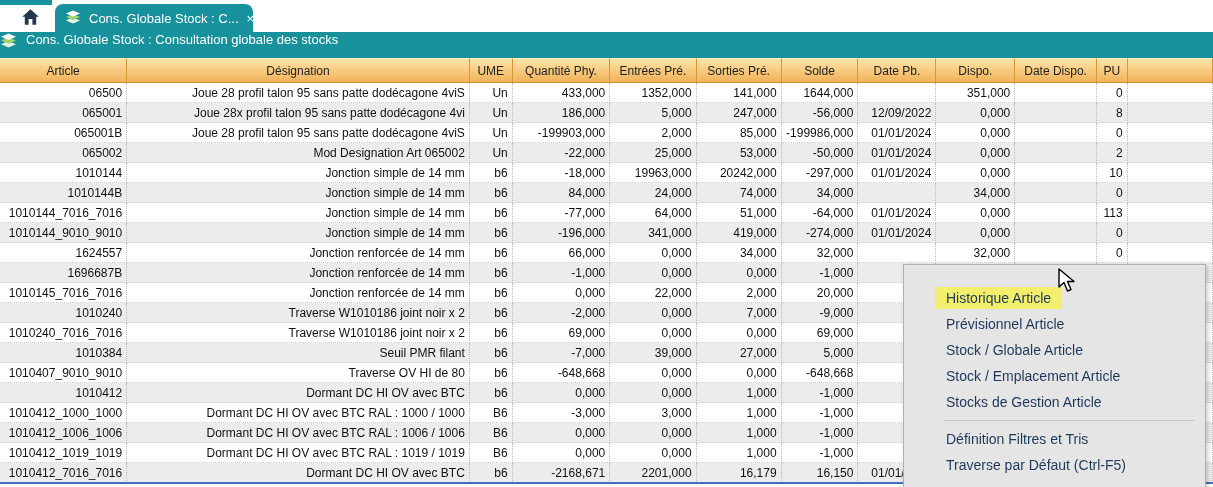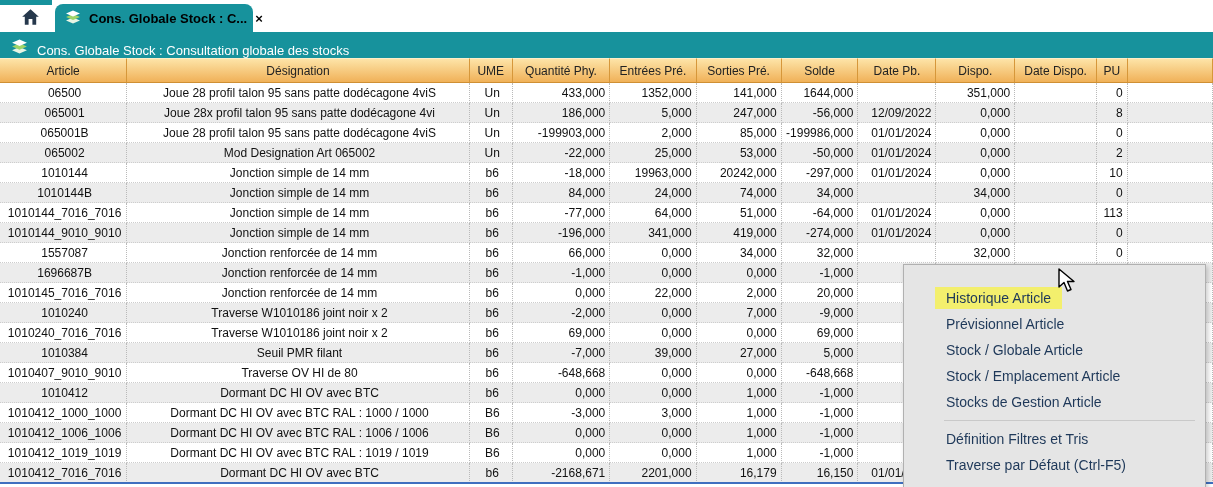--- a/index.html
+++ b/index.html
@@ -6,39 +6,39 @@
   .screen{position:relative;width:1213px;height:487px;overflow:hidden;background:#fff;
           font-family:"Liberation Sans",sans-serif;}
 
   
   .tabbar{position:absolute;top:0;left:0;width:100%;height:32px;background:#ffffff;}
   .corner-strip{position:absolute;top:0;left:0;width:52px;height:5px;background:#17929c;}
   .home-tab{position:absolute;left:8px;top:6px;width:44px;height:26px;display:flex;
             align-items:center;justify-content:center;cursor:pointer;}
   .tab-active{position:absolute;left:55px;top:4px;width:198px;height:28px;background:#17929c;
               border-radius:8px 8px 0 0;display:flex;align-items:center;gap:8px;
-              padding:0 10px;box-sizing:border-box;color:#000000;font-size:13px;white-space:nowrap;font-weight:bold;}
+              padding:0 10px;box-sizing:border-box;color:#ffffff;font-size:13px;white-space:nowrap;}
   .tab-close{margin-left:auto;font-size:13px;line-height:1;cursor:pointer;}
 
   
   .titlebar{position:absolute;top:32px;left:0;width:100%;height:26px;background:#17929c;
-            color:#fff;display:flex;align-items:flex-end;gap:9px;padding-left:11px;
+            color:#fff;display:flex;align-items:flex-start;gap:9px;padding-left:0;
             box-sizing:border-box;font-size:13px;white-space:nowrap;}
 
   
   .grid-wrap{position:absolute;top:58px;left:0;width:1213px;height:429px;overflow:hidden;}
   table{border-collapse:separate;border-spacing:0;table-layout:fixed;}
   th{height:23px;background:linear-gradient(#fde4a8,#f0b158);border-right:1px solid #d6973a;
      border-bottom:1px solid #cf8f33;border-top:1px solid #fdeec9;font-size:12px;font-weight:400;
      color:#222;overflow:hidden;white-space:nowrap;text-align:center;padding:0 2px;}
   td{height:19px;font-size:12px;color:#111;border-right:1px dotted #b9b9b9;
      border-bottom:1px dotted #cdcdcd;white-space:nowrap;overflow:hidden;padding:0 4px;
      box-sizing:content-box;background:#fff;}
   tr.alt td{background:#ececec;}
-  td.a-left{text-align:center;padding-left:7px;}
+  td.a-left{text-align:right;padding-left:7px;}
   td.a-right{text-align:right;padding-right:4px;}
   .bottom-line{position:absolute;top:424px;left:0;width:1213px;height:2px;background:#3f6fbf;}
 
   
   .context-menu{position:absolute;left:903px;top:264px;width:303px;background:#e5e5e5;
                 border:1px solid #b0b0b0;box-sizing:border-box;padding:20px 0;
                 box-shadow:2px 2px 5px rgba(0,0,0,.20);z-index:10;font-size:14px;color:#1e3859;}
   .menu-item{height:26px;display:flex;align-items:center;padding-left:42px;cursor:pointer;}
   .menu-item .lbl{padding:3px 11px;margin-left:-11px;white-space:nowrap;}
   .menu-item.hl .lbl{background:#f3ef6d;}
@@ -223,21 +223,21 @@
             <td class="a-right">341,000</td>
             <td class="a-right">419,000</td>
             <td class="a-right">-274,000</td>
             <td class="a-right">01/01/2024</td>
             <td class="a-right">0,000</td>
             <td class="a-right"></td>
             <td class="a-right">0</td>
             <td></td>
           </tr>
           <tr>
-            <td class="a-left">1557087</td>
+            <td class="a-left">1624557</td>
             <td class="a-left">Jonction renforcée de 14 mm</td>
             <td class="a-left">b6</td>
             <td class="a-right">66,000</td>
             <td class="a-right">0,000</td>
             <td class="a-right">34,000</td>
             <td class="a-right">32,000</td>
             <td class="a-right"></td>
             <td class="a-right">32,000</td>
             <td class="a-right"></td>
             <td class="a-right">0</td>

